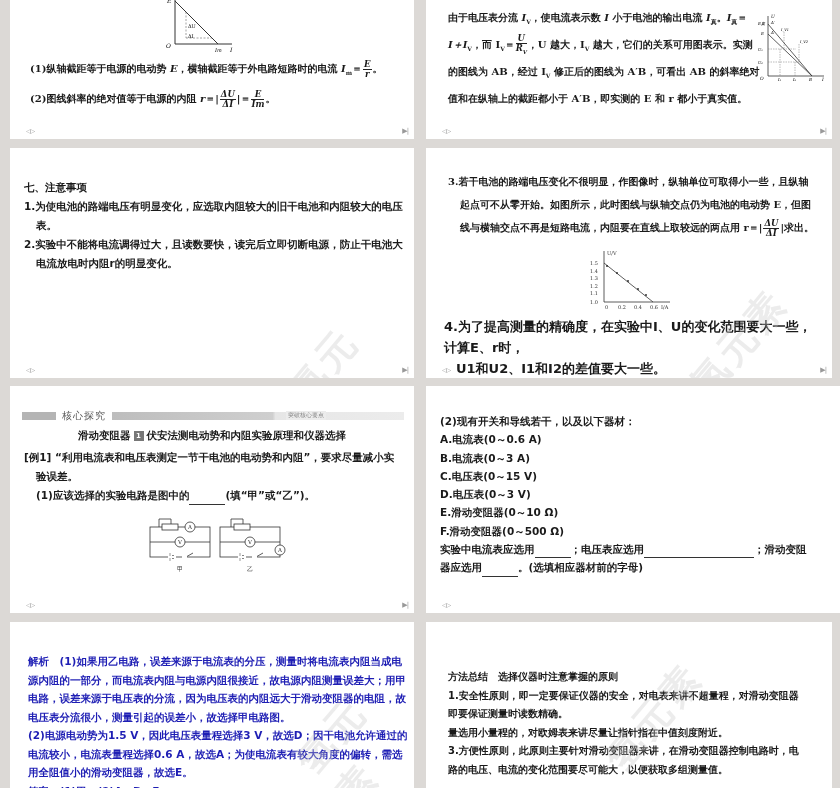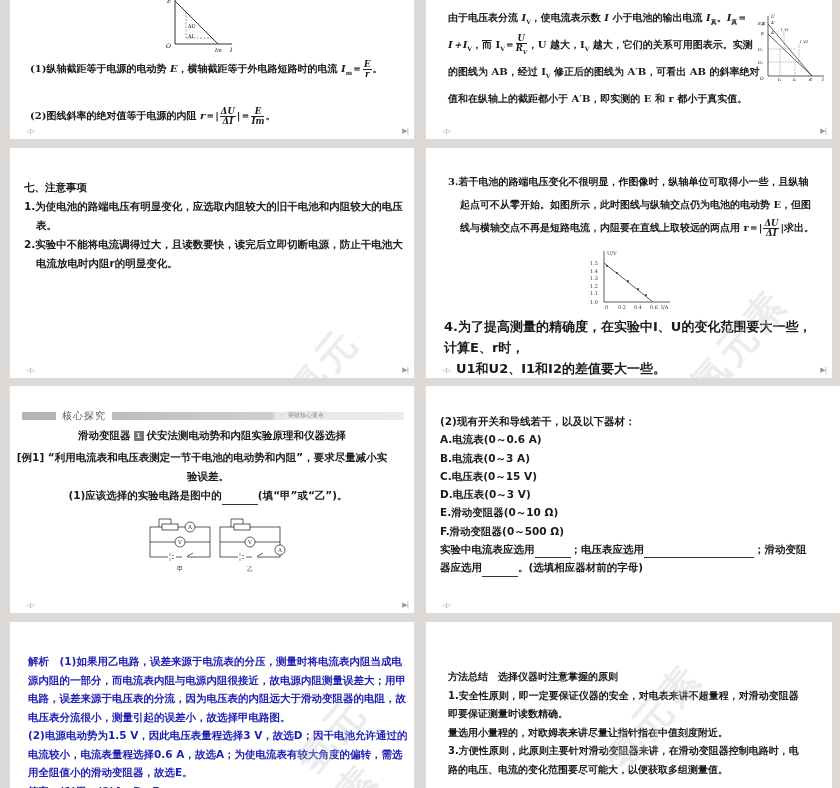--- a/index.html
+++ b/index.html
@@ -53,21 +53,21 @@
     <text x="55" y="56" font-size="5" font-style="italic">Im</text>
     <text x="70" y="56" font-size="6" font-style="italic">I</text>
   </svg>
   <div class="txt-serif" style="position:absolute;left:20px;top:62px;width:370px;font-weight:bold;">
     <div>
       <span>(1)纵轴截距等于电源的电动势 </span><span class="i">E</span><span>，横轴截距等于外电路短路时的电流 </span><span class="i">I</span><sub style="font-size:6px">m</sub><span>＝</span><span class="frac">
           <span class="num">E</span>
           <span class="den">r</span>
         </span><span>。</span>
     </div>
-    <div style="margin-top:21px;">
+    <div style="margin-top:4px;">
       <span>(2)图线斜率的绝对值等于电源的内阻 </span><span class="i">r</span><span>＝|</span><span class="frac">
           <span class="num">ΔU</span>
           <span class="den">ΔI</span>
         </span><span>|＝</span><span class="frac">
           <span class="num">E</span>
           <span class="den">Im</span>
         </span><span>。</span>
     </div>
   </div>
   <span class="nav-prev">◁▷</span>
@@ -176,21 +176,21 @@
   <div class="section-bar">
     <div class="sb-block"></div>
     <span class="sb-title">核心探究</span>
     <div class="sb-grad">
       <span class="sb-sub">突破核心要点</span>
     </div>
   </div>
   <div style="position:absolute;left:0;top:43px;width:404px;text-align:center;font-size:10.5px;font-weight:bold;">
     <span>滑动变阻器</span><span class="num-box">1</span><span>伏安法测电动势和内阻实验原理和仪器选择</span>
   </div>
-  <div class="txt" style="position:absolute;left:0;top:62px;width:384px;line-height:19px;text-align:center;">
+  <div class="txt" style="position:absolute;left:14px;top:62px;width:384px;line-height:19px;">
     <div>[例1]  “利用电流表和电压表测定一节干电池的电动势和内阻”，要求尽量减小实</div>
     <div class="indent">验误差。</div>
     <div class="indent"><span>(1)应该选择的实验电路是图中的</span><span class="blank" style="width:36px;"></span><span>(填“甲”或“乙”)。</span></div>
   </div>
   <svg style="position:absolute;left:138px;top:127px;" width="150" height="62" viewBox="0 0 150 62">
     <g stroke="#333" stroke-width="0.8" fill="none">
 
       <rect x="2" y="14" width="60" height="30"></rect>
       <polyline points="11,14 11,6 23,6 23,11"></polyline>
       <rect x="14" y="11" width="16" height="6" fill="#fff"></rect>

